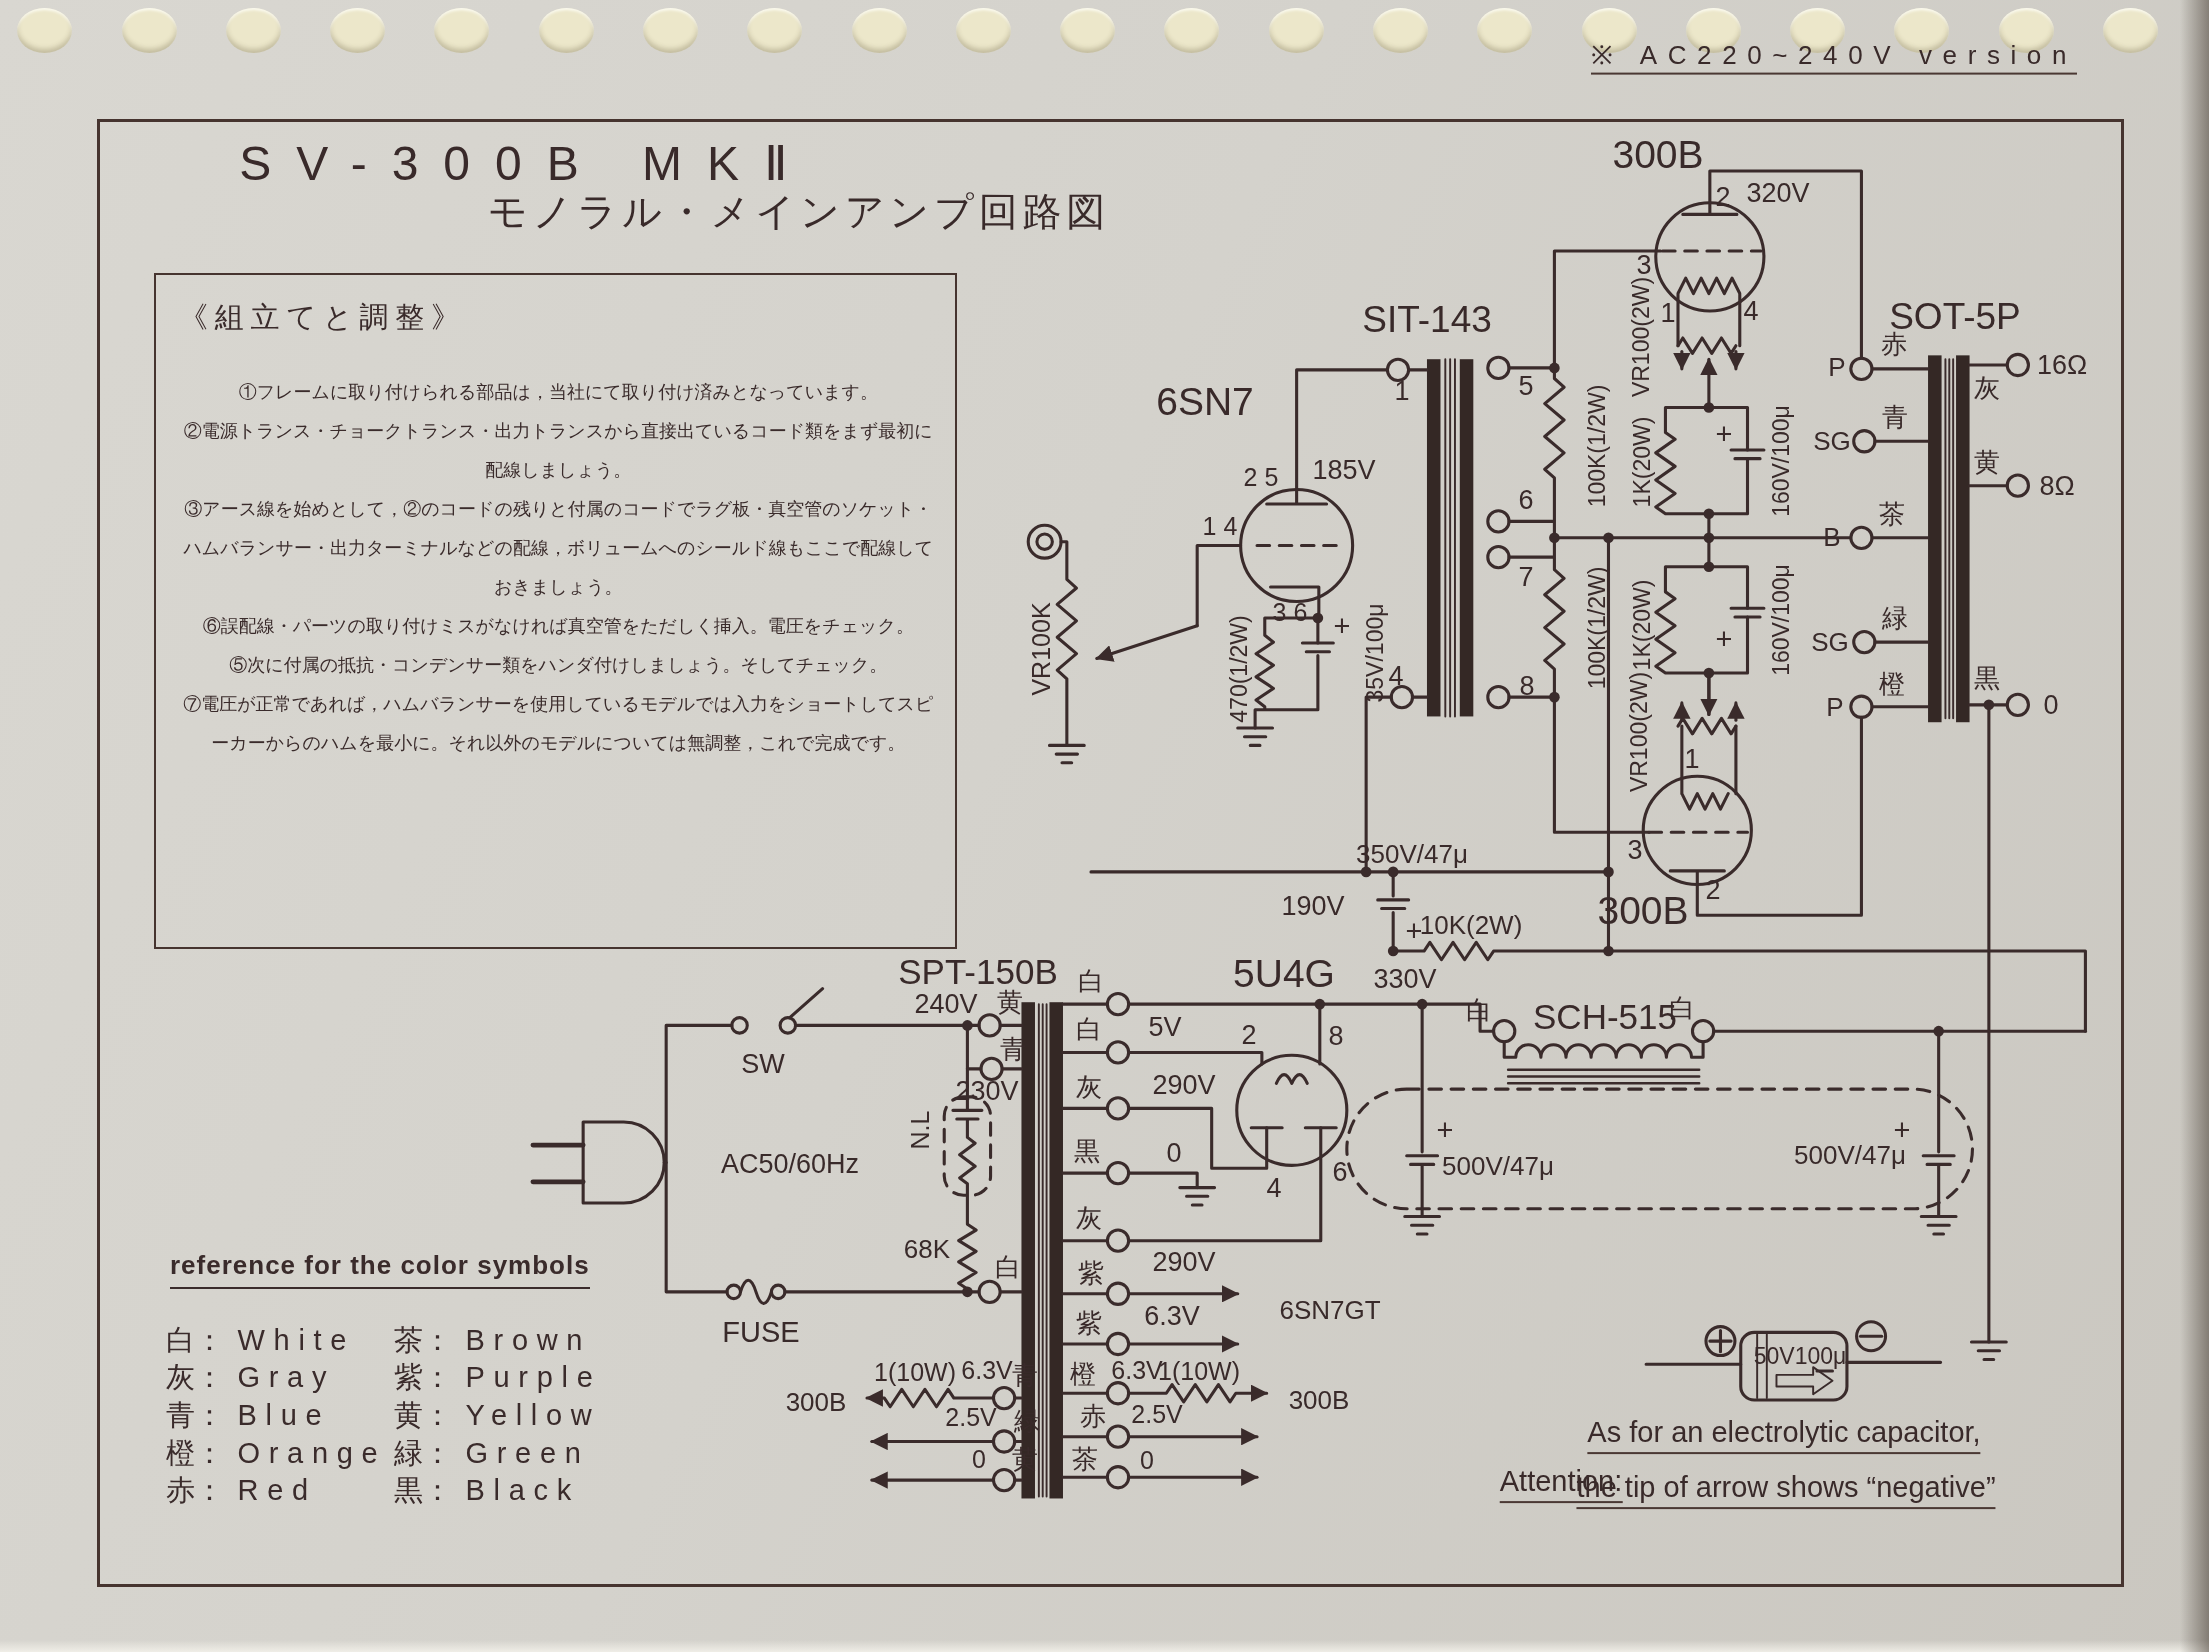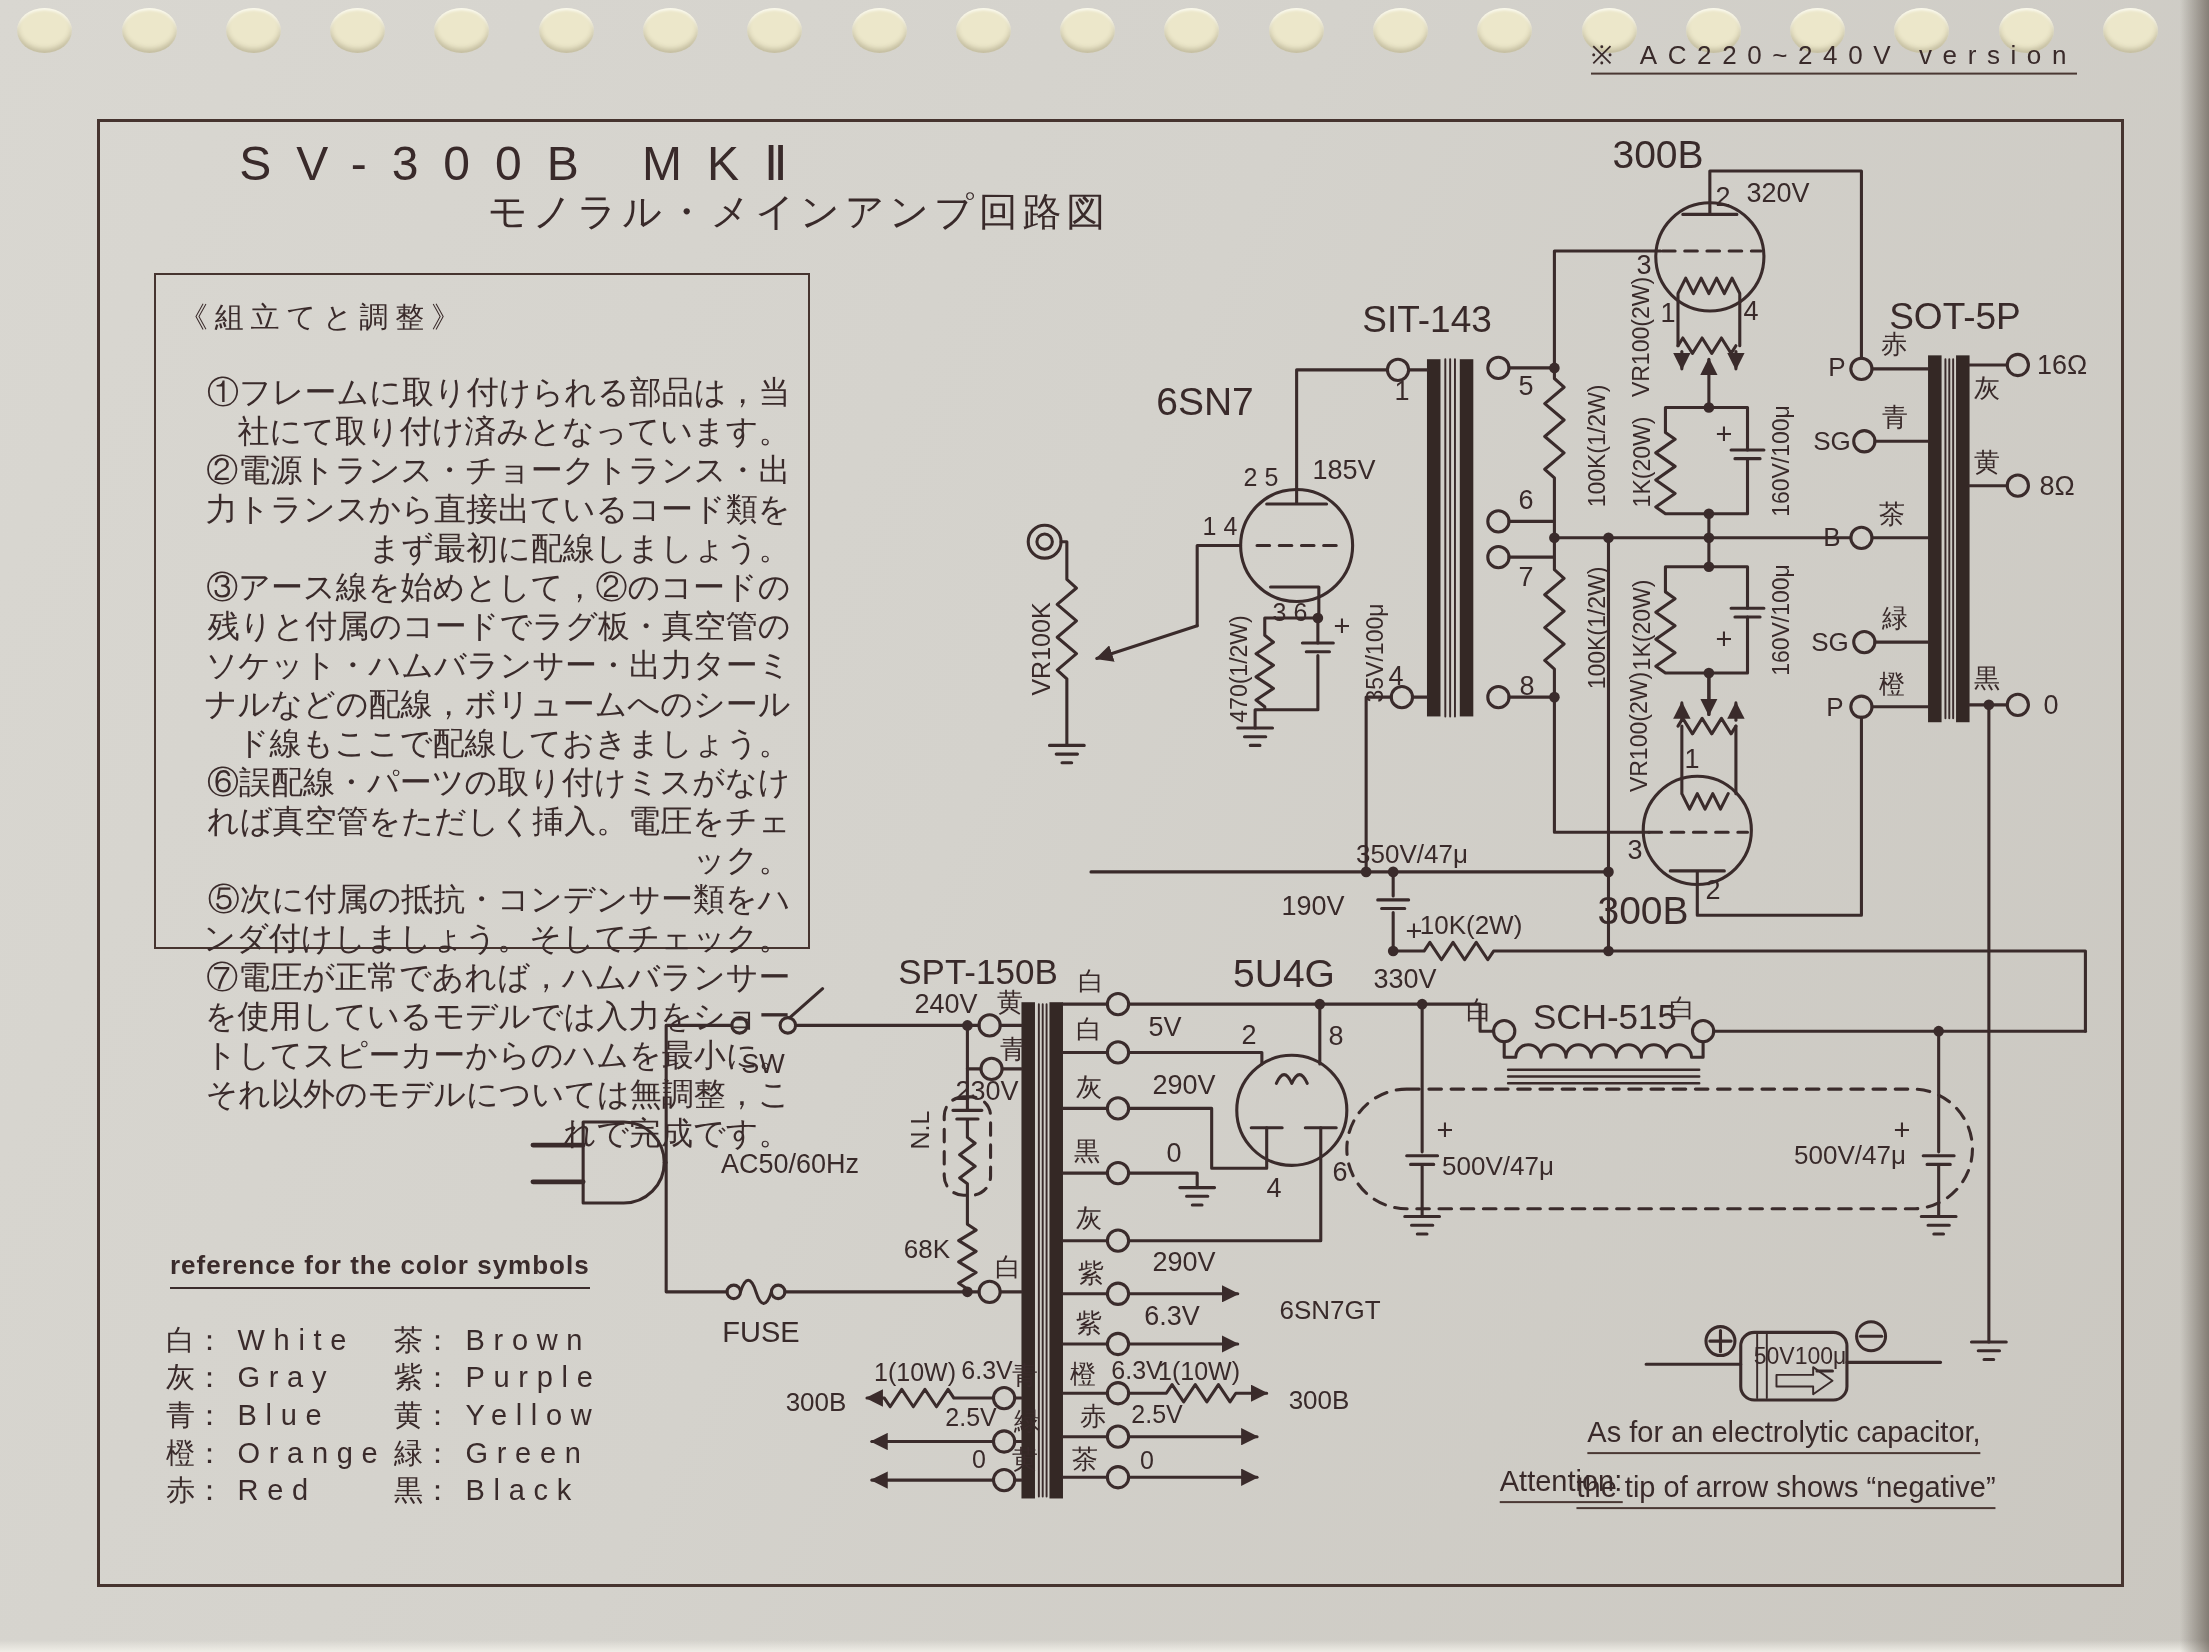--- a/index.html
+++ b/index.html
@@ -14,24 +14,24 @@
     box-shadow:inset 0 -3.9px 5.8px rgba(90,80,50,.28), inset 0 1.9px 2.9px rgba(255,255,248,.9);}
   #frame{position:absolute;left:97px;top:119px;width:2021px;height:1462px;border:3.4px solid #46342f;}
   .L{position:absolute;transform:translate(-50%,-50%);white-space:nowrap;line-height:1;font-size:25px;color:#392a2a;}
   .R{transform:translate(-50%,-50%) rotate(-90deg);}
   .u{border-bottom:2.4px solid #4a3833;padding-bottom:4.8px;}.f24{font-size:23px}.f26{font-size:25px}.f27{font-size:26px}.f28{font-size:27px}
   .f30{font-size:29px}.f31{font-size:26px}.f36{font-size:35px}.f38{font-size:37px}
   .f40{font-size:39px}.f42{font-size:48px}
   #vnote{letter-spacing:10.6px;}
   #title1{letter-spacing:25px;}
   #title2{letter-spacing:4.8px;}
-  #instr{position:absolute;left:154px;top:273px;width:656px;height:676px;border:2.9px solid #46342f;
+  #instr{position:absolute;left:154px;top:273px;width:803px;height:676px;border:2.9px solid #46342f;
     box-sizing:border-box;padding:23px 17.4px 0 23px;}
   #instr .ih{font-size:29px;letter-spacing:6.8px;margin-bottom:35px;}
-  #instr .ii{font-size:32px;line-height:39px;text-align:right;}
+  #instr .ii{font-size:18px;line-height:39px;text-align:center;}
   .TL{position:absolute;white-space:nowrap;}
   #ctitle{font-weight:bold;border-bottom:2.9px solid #3a2b2b;padding-bottom:5.8px;letter-spacing:1px;}
   .crow{height:38px;font-size:29px;}
   .crow .nm{letter-spacing:8.7px;padding-left:13.5px;margin-top:39px;}
   .crow .sym::after{content:"：";}
   svg{position:absolute;left:0;top:0;}
   .wire{stroke:#3a2b2b;stroke-width:3.2;fill:none;stroke-linecap:round;stroke-linejoin:round;}
   .thin{stroke-width:2;}
   .dashln{stroke-dasharray:13 10;}
   .bar{fill:#342825;stroke:none;}

